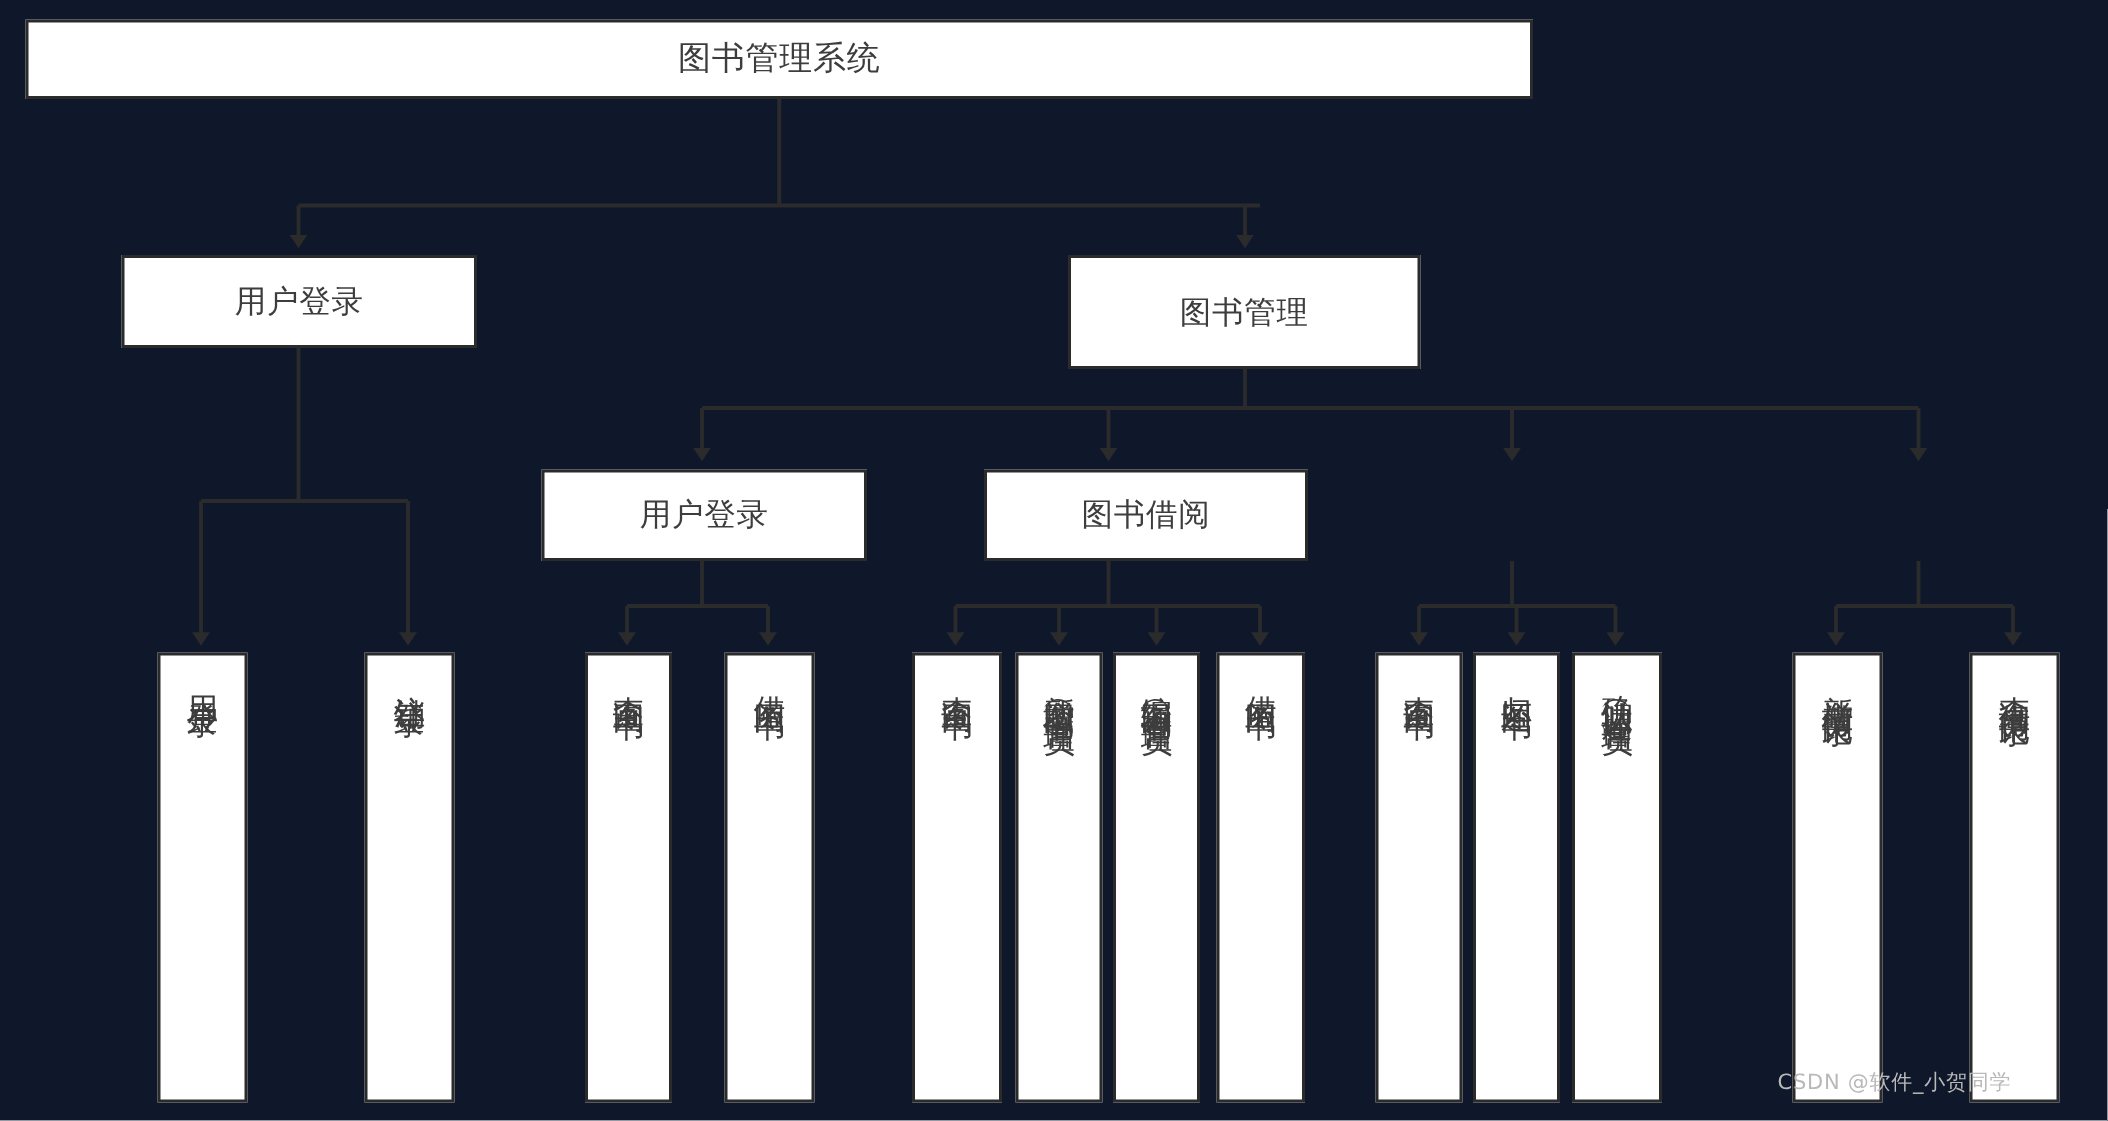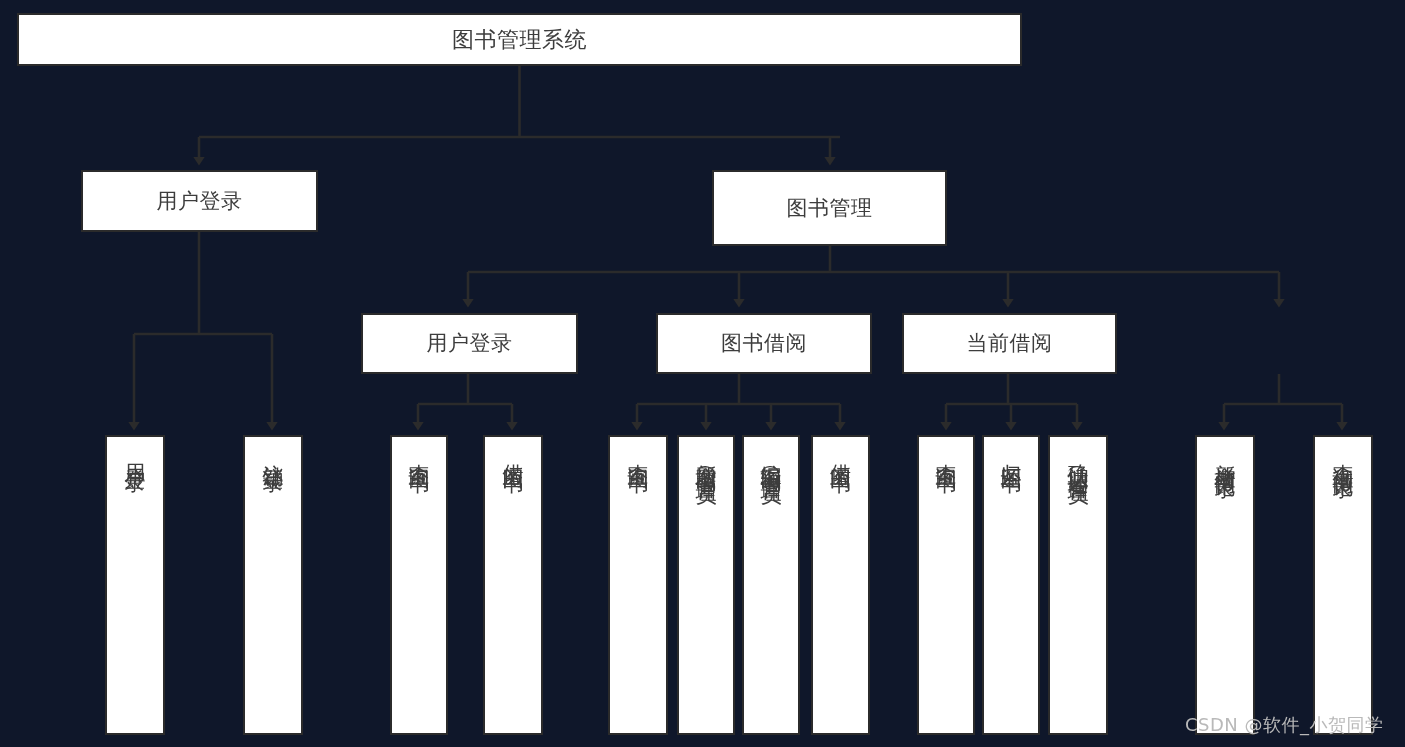--- a/index.html
+++ b/index.html
@@ -63,21 +63,21 @@
     font-size: 21px;
     line-height: 1.05;
     letter-spacing: 3px;
     white-space: normal;
     max-height: 100%;
   }
   .watermark {
     position: absolute;
     left: 1185px;
     top: 713px;
-    font-size: 18px;
+    font-size: 14px;
     color: #b9b9b9;
     white-space: nowrap;
     letter-spacing: 0.5px;
     user-select: none;
   }
 </style>
 </head>
 <body>
 
 <div id="diagram-root">
@@ -142,23 +142,20 @@
   <div class="node horizontal" style="left:712px; top:170px; width:235px; height:76px;">
     <span class="node-label">图书管理</span>
   </div>
 
   <div class="node horizontal" style="left:361px; top:313px; width:217px; height:61px;">
     <span class="node-label">用户登录</span>
   </div>
   <div class="node horizontal" style="left:632px; top:313px; width:216px; height:61px;margin-left:24px;">
     <span class="node-label">图书借阅</span>
   </div>
-  <div class="node horizontal" style="left:902px; top:313px; width:215px; height:61px;">
-    <span class="node-label">当前借阅</span>
-  </div>
 
   <div class="node vertical" style="left:105px; top:435px; width:60px; height:300px;">
     <span class="node-label">用户登录</span>
   </div>
   <div class="node vertical" style="left:243px; top:435px; width:60px; height:300px;">
     <span class="node-label">注销登录</span>
   </div>
 
   <div class="node vertical" style="left:390px; top:435px; width:58px; height:300px;">
     <span class="node-label">查询图书</span>

